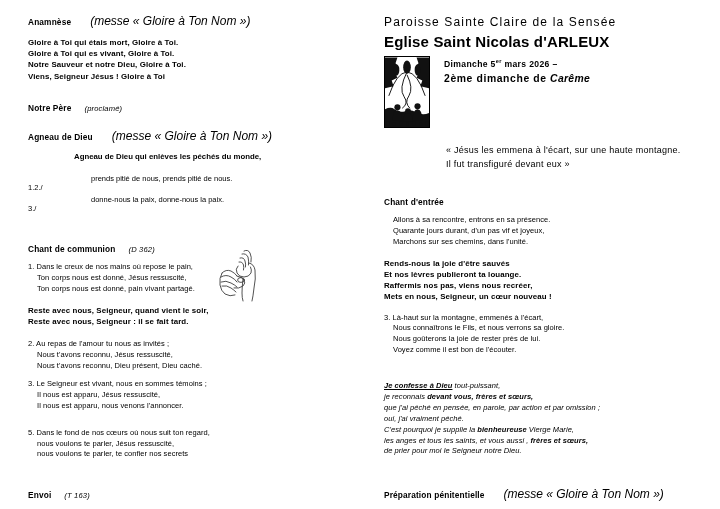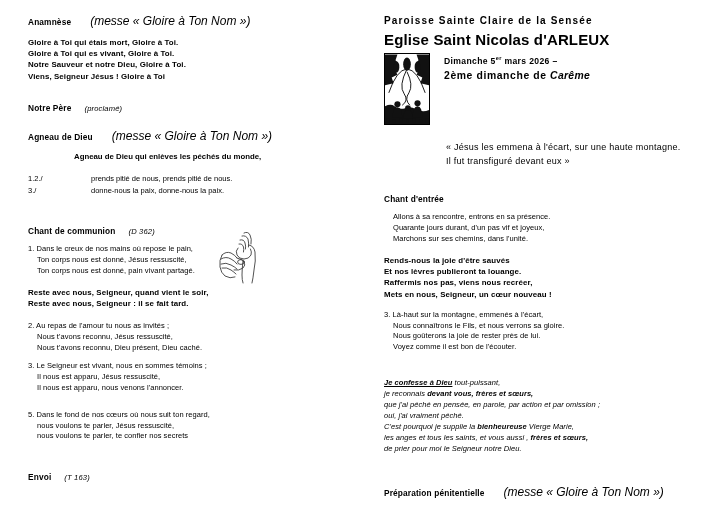--- a/index.html
+++ b/index.html
@@ -78,37 +78,37 @@
   .sp10 { height: 21px; }
   .sp12 { height: 25px; }
   .sp14 { height: 30px; }
 
   
   .resp-row {
     font-size: 7.5px;
     line-height: 1.5;
     display: flex;
   }
-  .resp-row .num { width: 63px; flex: 0 0 63px; }
+  .resp-row .num { width: 63px; flex: 0 0 63px; margin-top: 9px; }
   .resp-row .txt { flex: 1; }
 
   
   .comm-wrap { position: relative; }
   .hand-art {
     position: absolute;
     right: 78px;
     top: 3px;
     width: 48px;
     height: 56px;
   }
 
   
   .parish-title {
-    font-size: 10px;
-    font-weight: bold;
+    font-size: 12px;
+    font-weight: normal;
     letter-spacing: 1.15px;
     line-height: 1.45;
     white-space: nowrap;
   }
   .church-title {
     font-size: 15px;
     font-weight: bold;
     letter-spacing: .15px;
     line-height: 1.45;
   }

